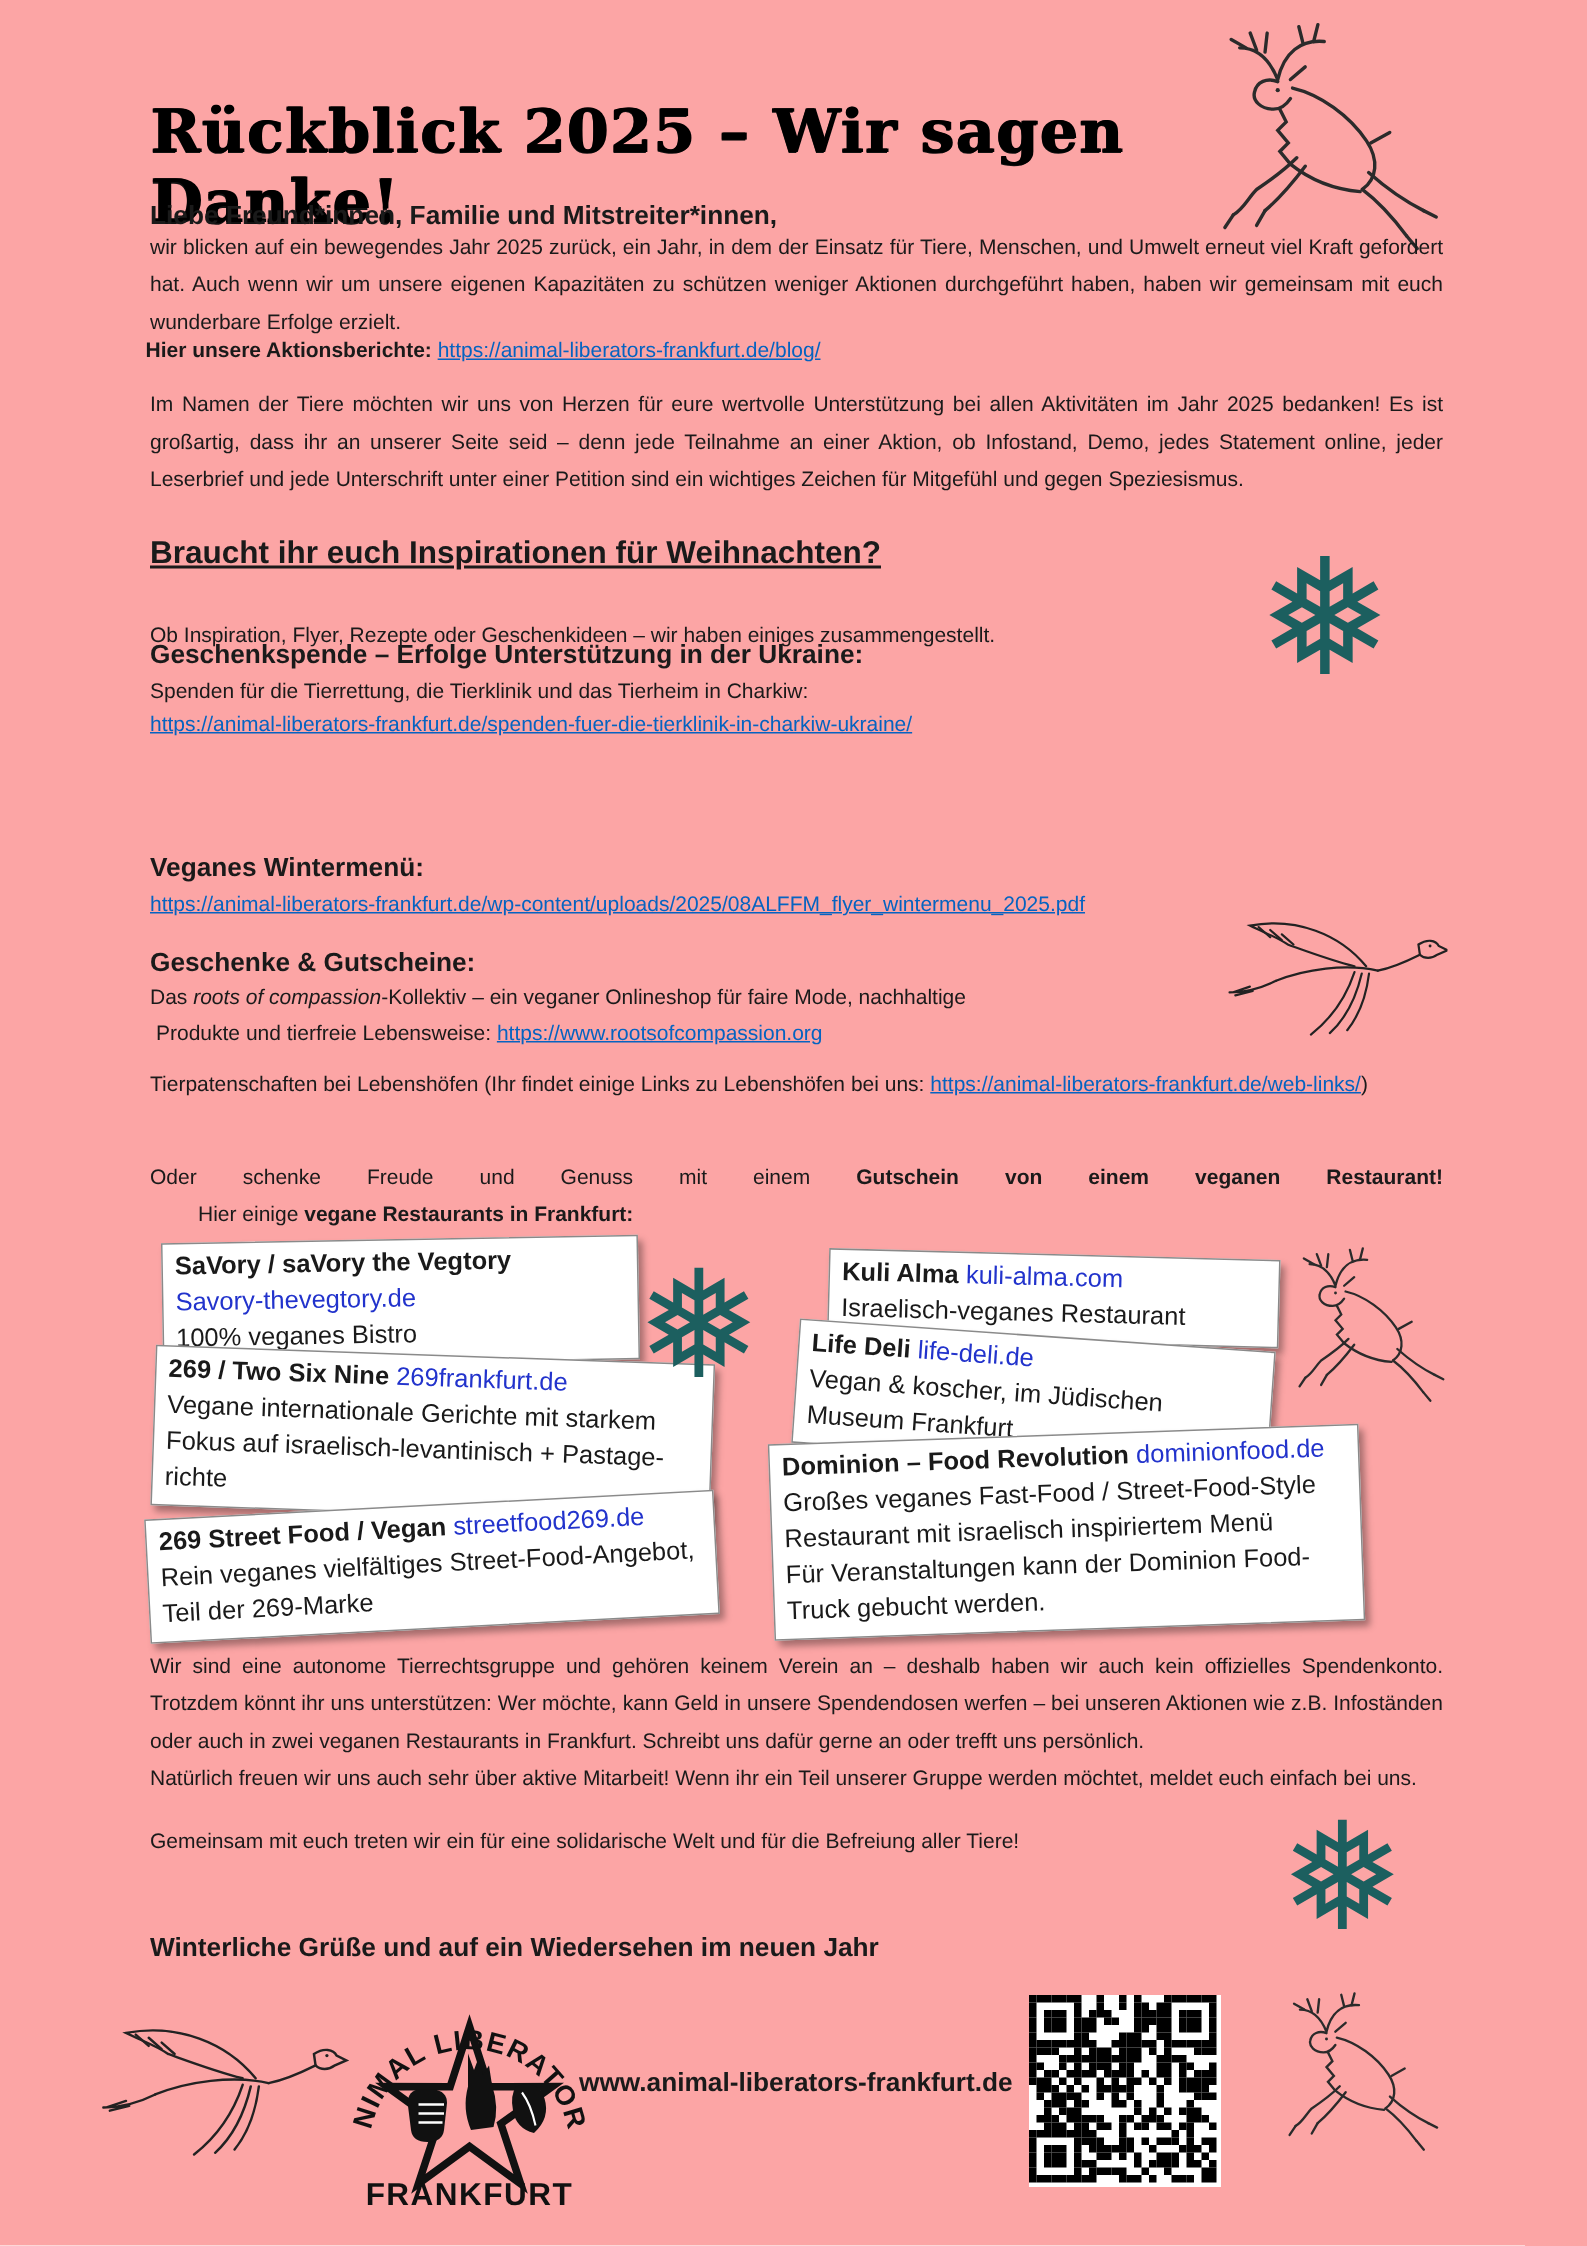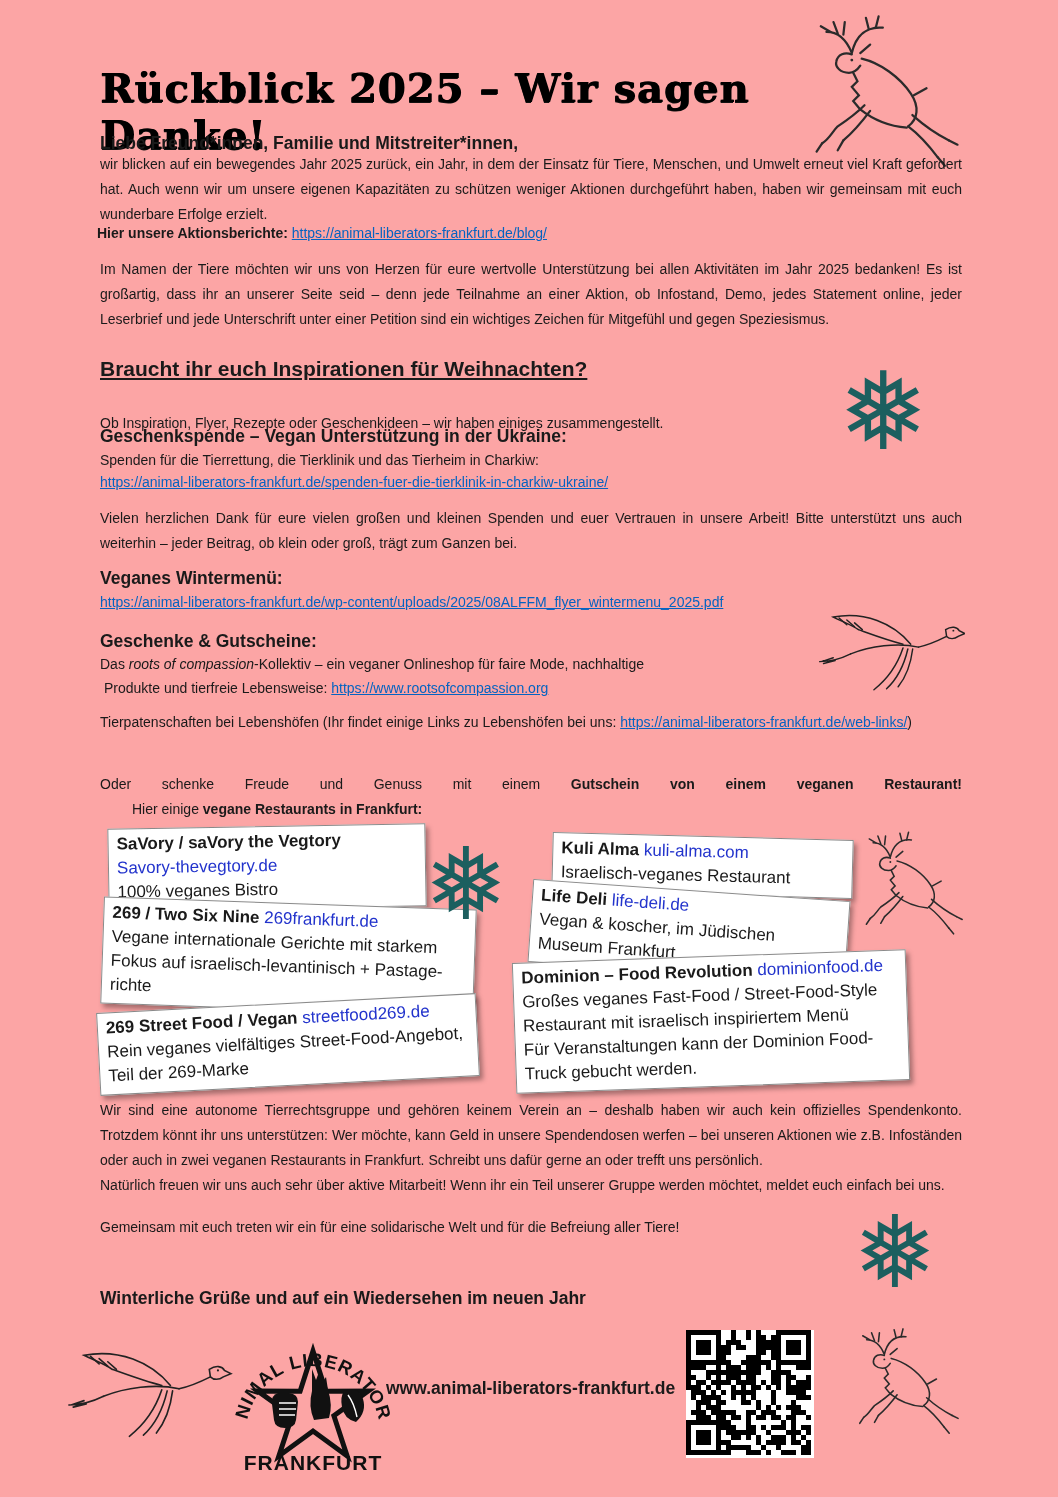--- a/index.html
+++ b/index.html
@@ -60,24 +60,23 @@
   <p class="abs body-text justify" style="left:100px;top:152px;width:862px;">wir blicken auf ein bewegendes Jahr 2025 zurück, ein Jahr, in dem der Einsatz für Tiere, Menschen, und Umwelt erneut viel Kraft gefordert hat. Auch wenn wir um unsere eigenen Kapazitäten zu schützen weniger Aktionen durchgeführt haben, haben wir gemeinsam mit euch wunderbare Erfolge erzielt.</p>
   <div class="abs body-text" style="left:97px;top:221px;width:862px;">
     <span class="bold">Hier unsere Aktionsberichte: </span><a class="link">https://animal-liberators-frankfurt.de/blog/</a>
   </div>
   <p class="abs body-text justify" style="left:100px;top:257px;width:862px;">Im Namen der Tiere möchten wir uns von Herzen für eure wertvolle Unterstützung bei allen Aktivitäten im Jahr 2025 bedanken! Es ist großartig, dass ihr an unserer Seite seid – denn jede Teilnahme an einer Aktion, ob Infostand, Demo, jedes Statement online, jeder Leserbrief und jede Unterschrift unter einer Petition sind ein wichtiges Zeichen für Mitgefühl und gegen Speziesismus.</p>
 
   <div class="abs h2" style="left:100px;top:357px;">Braucht ihr euch Inspirationen für Weihnachten?</div>
   <div class="abs body-text" style="left:100px;top:411px;width:760px;">Ob Inspiration, Flyer, Rezepte oder Geschenkideen – wir haben einiges zusammengestellt.</div>
   <div class="abs snowflake" style="left:838px;top:358px;font-size:108px;">❅</div>
 
-  <div class="abs h3" style="left:100px;top:426px;">Geschenkspende – Vegan Unterstützung in der Ukraine:</div>
+  <div class="abs h3" style="left:100px;top:426px;">Geschenkspende – Erfolge Unterstützung in der Ukraine:</div>
   <div class="abs body-text" style="left:100px;top:448px;width:760px;">Spenden für die Tierrettung, die Tierklinik und das Tierheim in Charkiw:</div>
   <a class="abs body-text link" style="left:100px;top:470px;">https://animal-liberators-frankfurt.de/spenden-fuer-die-tierklinik-in-charkiw-ukraine/</a>
-  <p class="abs body-text justify" style="left:100px;top:506px;width:862px;">Vielen herzlichen Dank für eure vielen großen und kleinen Spenden und euer Vertrauen in unsere Arbeit! Bitte unterstützt uns auch weiterhin – jeder Beitrag, ob klein oder groß, trägt zum Ganzen bei.</p>
 
   <div class="abs h3" style="left:100px;top:568px;">Veganes Wintermenü:</div>
   <a class="abs body-text link" style="left:100px;top:590px;">https://animal-liberators-frankfurt.de/wp-content/uploads/2025/08ALFFM_flyer_wintermenu_2025.pdf</a>
 
   <div class="abs h3" style="left:100px;top:631px;">Geschenke &amp; Gutscheine:</div>
   <div class="abs body-text" style="left:100px;top:652px;width:720px;">
     <span>Das </span><span class="italic">roots of compassion</span><span>-Kollektiv – ein veganer Onlineshop für faire Mode, nachhaltige</span>
   </div>
   <div class="abs body-text" style="left:104px;top:676px;width:720px;">
     <span>Produkte und tierfreie Lebensweise: </span><a class="link">https://www.rootsofcompassion.org</a>

